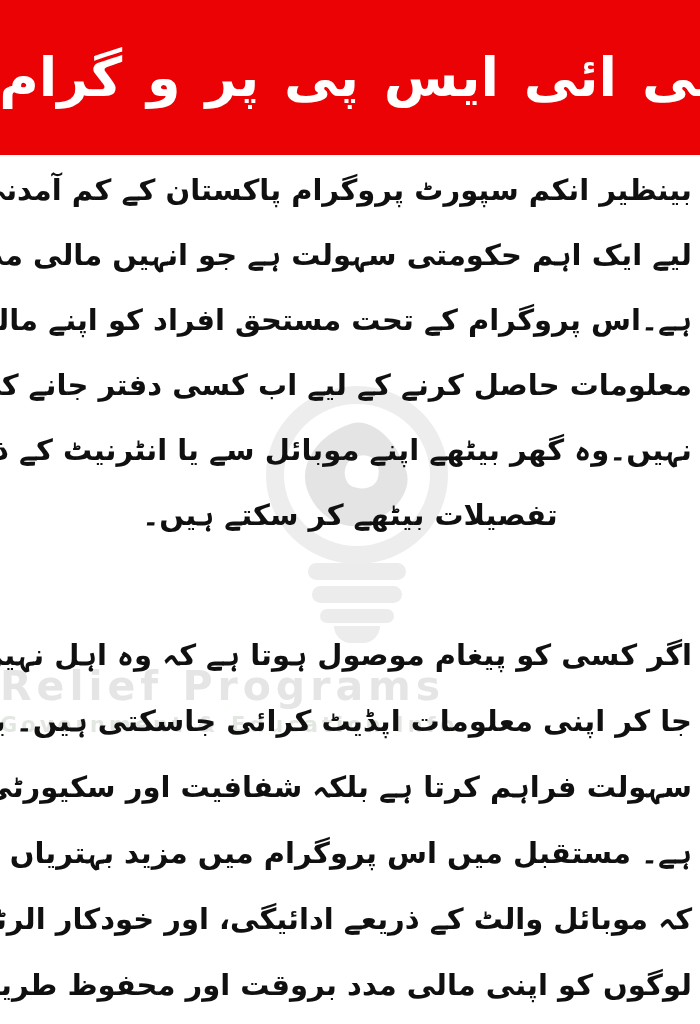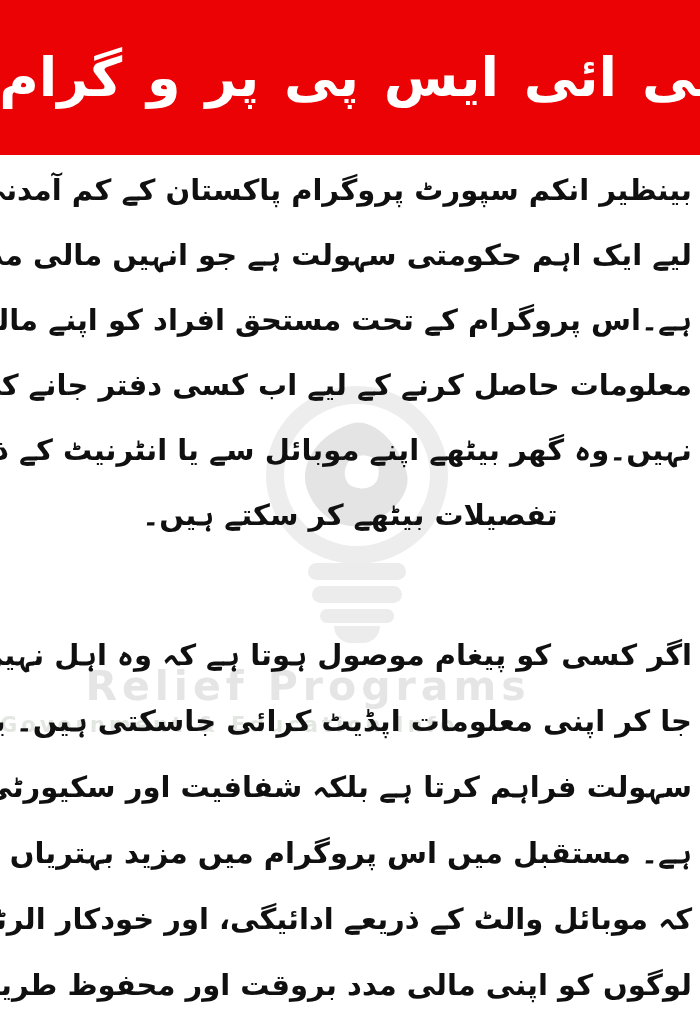--- a/index.html
+++ b/index.html
@@ -69,21 +69,20 @@
     position: absolute;
     left: 334px; top: 626px;
     width: 46px; height: 17px;
     background: #ececec;
     border-radius: 0 0 24px 24px;
   }
   .wm-brand {
     position: absolute;
     top: 662px; left: 0;
     width: 616px;
-    text-align: center;
     font-size: 41px;
     font-weight: 700;
     letter-spacing: 5px;
     color: #e5e5e5;
     white-space: nowrap;
   }
   .wm-tagline {
     position: absolute;
     top: 713px; left: 0;
     width: 700px;

